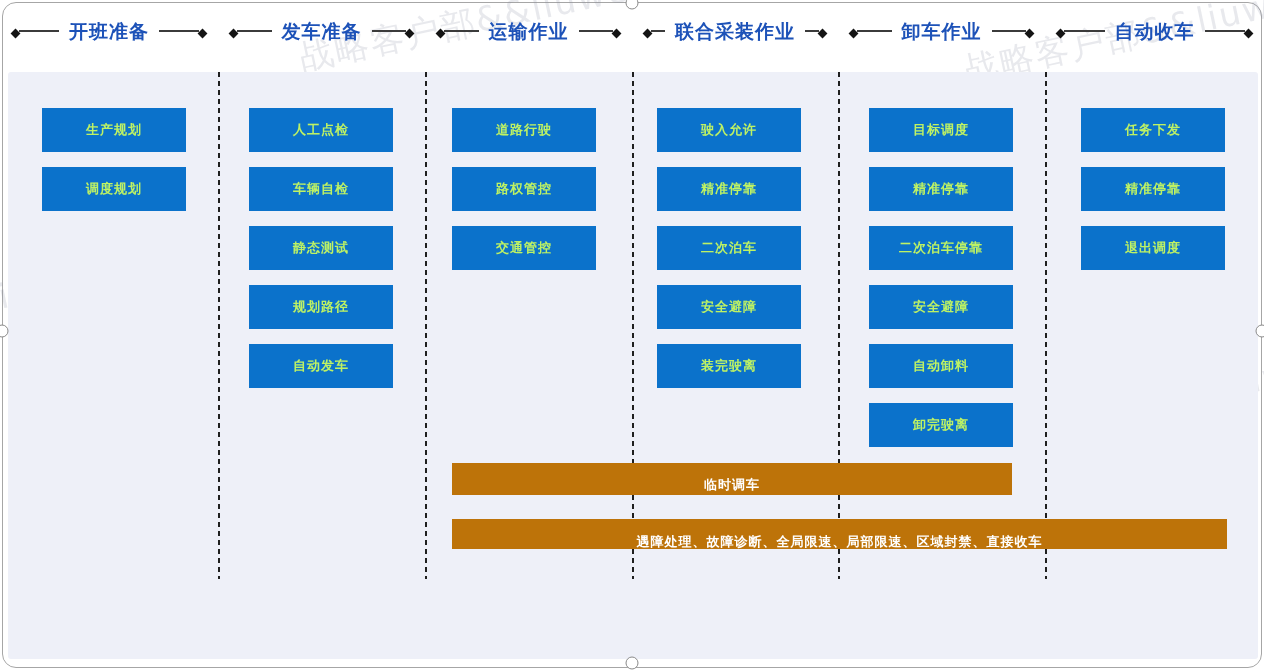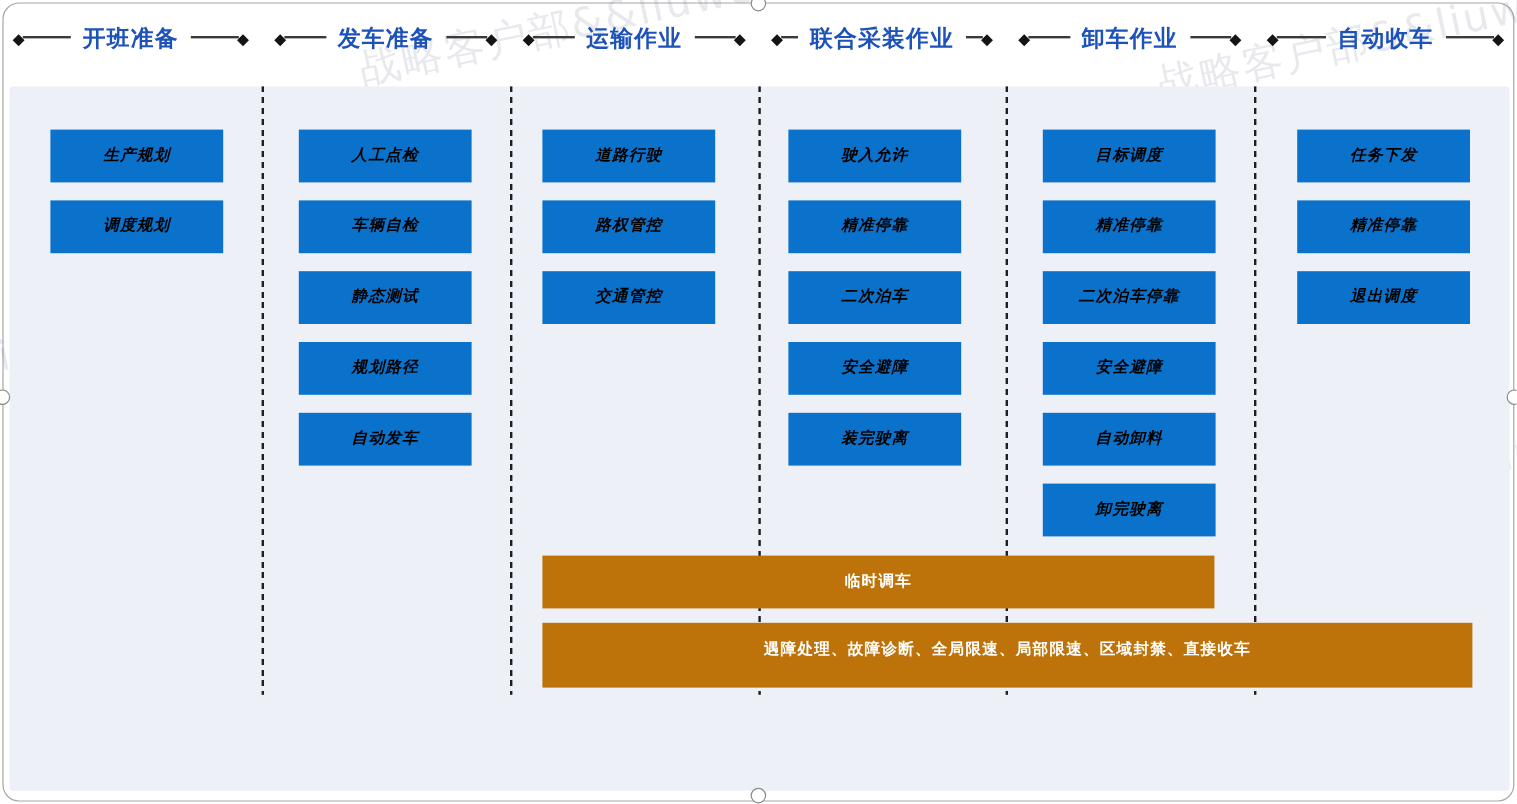--- a/index.html
+++ b/index.html
@@ -29,23 +29,23 @@
   
   .panel{
     position:absolute;left:8px;top:72px;width:1250px;height:587px;
     background:#eef0f8;border-radius:3px;z-index:2;
   }
   .divider{
     position:absolute;top:72px;height:507px;width:2px;z-index:3;
     background:repeating-linear-gradient(to bottom,#1f1f1f 0 5px,transparent 5px 9px);
   }
   .btn{
-    position:absolute;width:144px;height:44px;background:#0b72cb;color:#000000;
+    position:absolute;width:144px;height:44px;background:#0b72cb;color:#bef264;
     font-size:13px;font-weight:bold;text-align:center;line-height:44px;
-    letter-spacing:1px;z-index:4;font-style:italic;
+    letter-spacing:1px;z-index:4;
   }
   .bar{
     position:absolute;color:#ffffff;font-size:13px;font-weight:bold;text-align:center;
     letter-spacing:1px;z-index:4;
   }
   .bar.orange{background:#bd7309;}
   .bar.navy{background:#13309e;}
   
   .handle{
     position:absolute;width:11px;height:11px;border-radius:50%;
@@ -139,22 +139,22 @@
   <div class="btn" style="left:869px;top:167px">精准停靠</div>
   <div class="btn" style="left:869px;top:226px">二次泊车停靠</div>
   <div class="btn" style="left:869px;top:285px">安全避障</div>
   <div class="btn" style="left:869px;top:344px">自动卸料</div>
   <div class="btn" style="left:869px;top:403px">卸完驶离</div>
 
   <div class="btn" style="left:1081px;top:108px">任务下发</div>
   <div class="btn" style="left:1081px;top:167px">精准停靠</div>
   <div class="btn" style="left:1081px;top:226px">退出调度</div>
 
-  <div class="bar orange" style="left:452px;top:463px;width:560px;height:44px;line-height:44px">临时调车</div>
-  <div class="bar orange" style="left:452px;top:519px;width:775px;height:54px;line-height:45px">遇障处理、故障诊断、全局限速、局部限速、区域封禁、直接收车</div>
+  <div class="bar orange" style="left:452px;top:463px;width:560px;height:32px;line-height:44px">临时调车</div>
+  <div class="bar orange" style="left:452px;top:519px;width:775px;height:30px;line-height:45px">遇障处理、故障诊断、全局限速、局部限速、区域封禁、直接收车</div>
 
   <div class="canvas-border"></div>
   <div class="handle" style="left:632px;top:3px"></div>
   <div class="handle" style="left:2px;top:331px"></div>
   <div class="handle" style="left:1262px;top:331px"></div>
   <div class="handle" style="left:632px;top:663px"></div>
 
 </div>
 
 </body></html>

